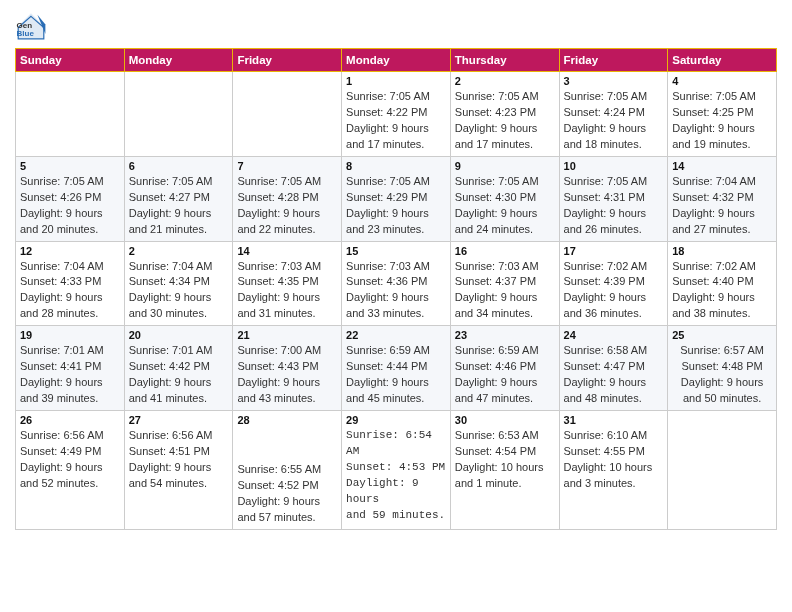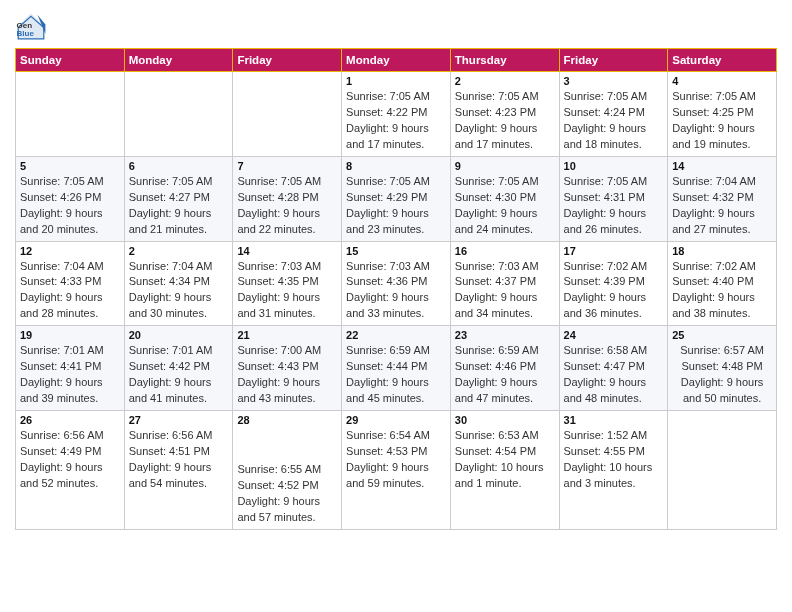--- a/index.html
+++ b/index.html
@@ -340,35 +340,35 @@
           </td>
           <td>
             <div class="day-number">28</div>
             <div class="day-info" style="white-space: pre-line; margin-top: 36px;">Sunrise: 6:55 AM
 Sunset: 4:52 PM
 Daylight: 9 hours
 and 57 minutes.</div>
           </td>
           <td>
             <div class="day-number">29</div>
-            <div class="day-info" style="white-space: pre-line;">Sunrise: 6:54 AM
+            <div class="day-info" style="white-space: pre-line; font-family: Liberation Mono, monospace;">Sunrise: 6:54 AM
 Sunset: 4:53 PM
 Daylight: 9 hours
 and 59 minutes.</div>
           </td>
           <td>
             <div class="day-number">30</div>
             <div class="day-info" style="white-space: pre-line;">Sunrise: 6:53 AM
 Sunset: 4:54 PM
 Daylight: 10 hours
 and 1 minute.</div>
           </td>
           <td>
             <div class="day-number">31</div>
-            <div class="day-info" style="white-space: pre-line;">Sunrise: 1:52 AM
+            <div class="day-info" style="white-space: pre-line;">Sunrise: 6:10 AM
 Sunset: 4:55 PM
 Daylight: 10 hours
 and 3 minutes.</div>
           </td>
           <td class="empty-cell"></td>
         </tr>
       </tbody>
   </table>
 </div>
 

